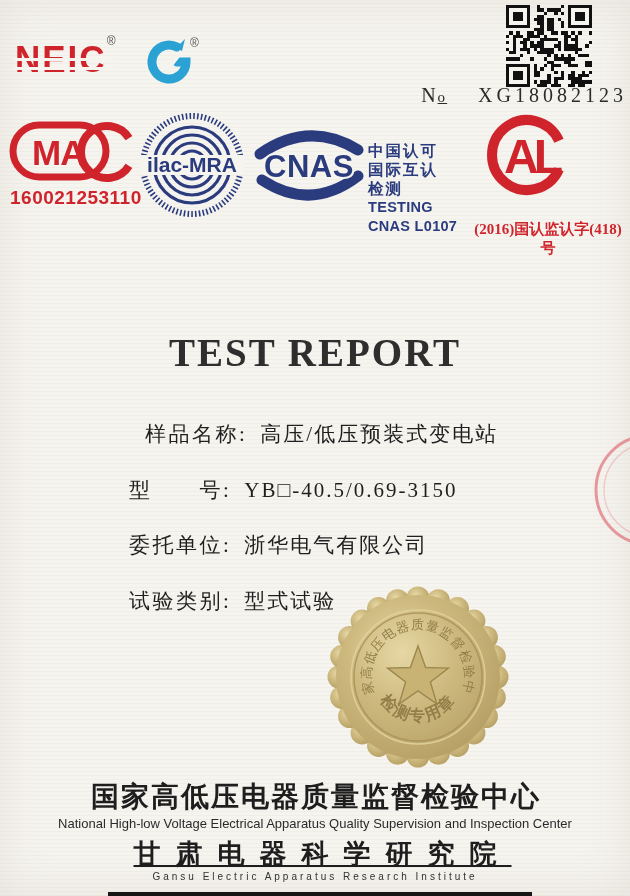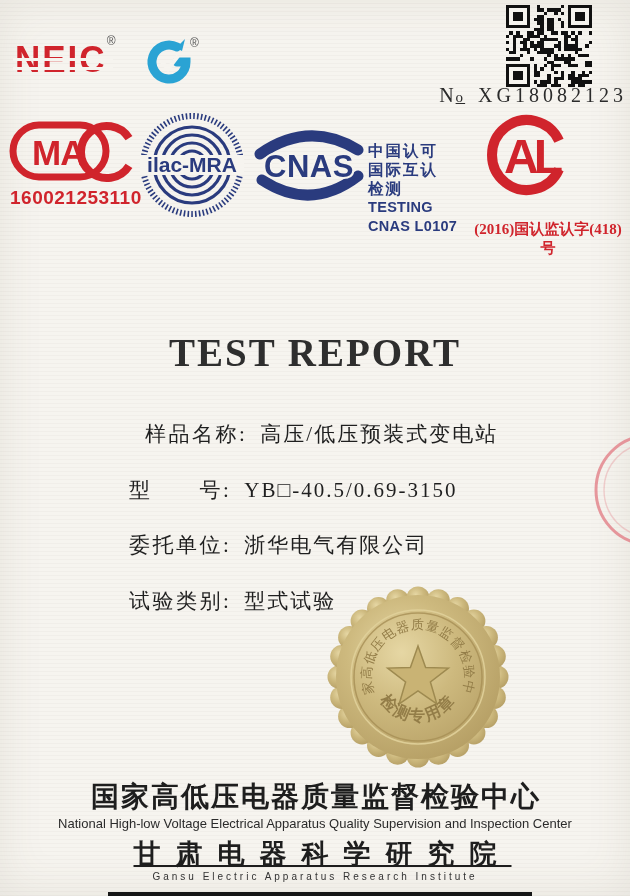--- a/index.html
+++ b/index.html
@@ -14,21 +14,21 @@
   
   .neic{left:15px;top:40px;font-family:"Liberation Sans","DejaVu Sans",sans-serif;}
   .neic-text{font-weight:bold;font-size:35px;letter-spacing:2px;color:#d0242c;transform:scaleY(1.04);display:inline-block;}
   .neic-stripe{position:absolute;left:-2px;width:100px;height:2.5px;background:#f6f4ef;}
   .reg{font-family:"Liberation Sans",sans-serif;font-size:12px;color:#555;vertical-align:top;position:relative;top:-6px;}
   .glogo{left:142px;top:28px;width:60px;height:64px;}
   .glogo .reg{position:absolute;left:48px;top:8px;}
   .qr{left:506px;top:5px;}
   .no-line{top:84px;right:3px;font-size:20px;letter-spacing:2px;color:#2b2b2b;white-space:nowrap;}
   .no-o{text-decoration:underline;font-size:15px;}
-  .no-num{margin-left:6px;letter-spacing:4px;}
+  .no-num{margin-left:24px;letter-spacing:4px;}
   
   .cma{left:8px;top:116px;}
   .cma-number{left:10px;top:187px;font-family:"Liberation Sans",sans-serif;font-weight:bold;font-size:19px;color:#d0242c;letter-spacing:.5px;}
   .ilac{left:139px;top:112px;}
   .cnas{left:252px;top:124px;}
   .accred{left:368px;top:122px;color:#2a3b7e;line-height:19px;margin-top:19px;}
   .accred .zh{font-size:15.5px;font-weight:bold;letter-spacing:2px;}
   .accred .en{font-family:"Liberation Sans",sans-serif;font-weight:bold;font-size:14.5px;letter-spacing:.3px;}
   .cal{left:477px;top:113px;}
   .cal-caption{left:468px;top:200px;width:160px;text-align:center;font-size:15px;font-weight:bold;color:#d0242c;letter-spacing:0;margin-top:20px;}

